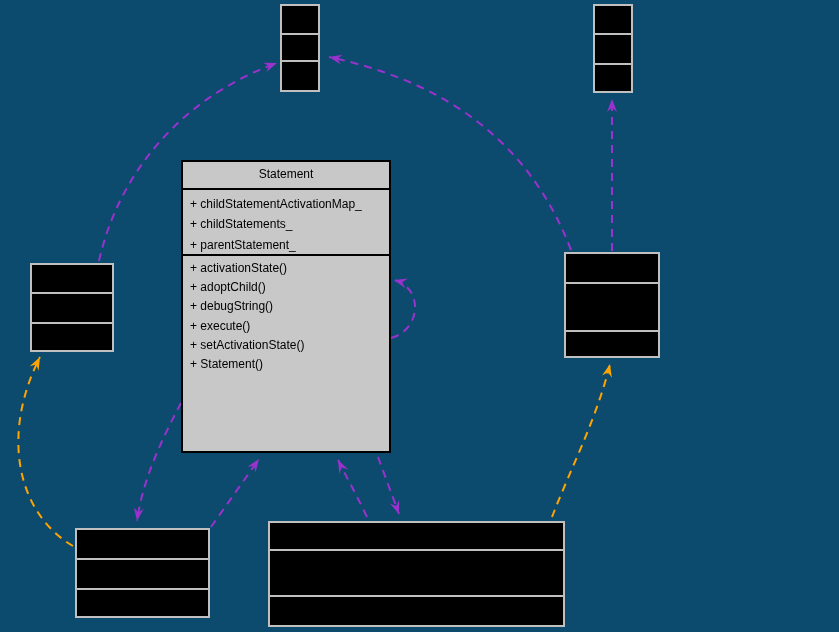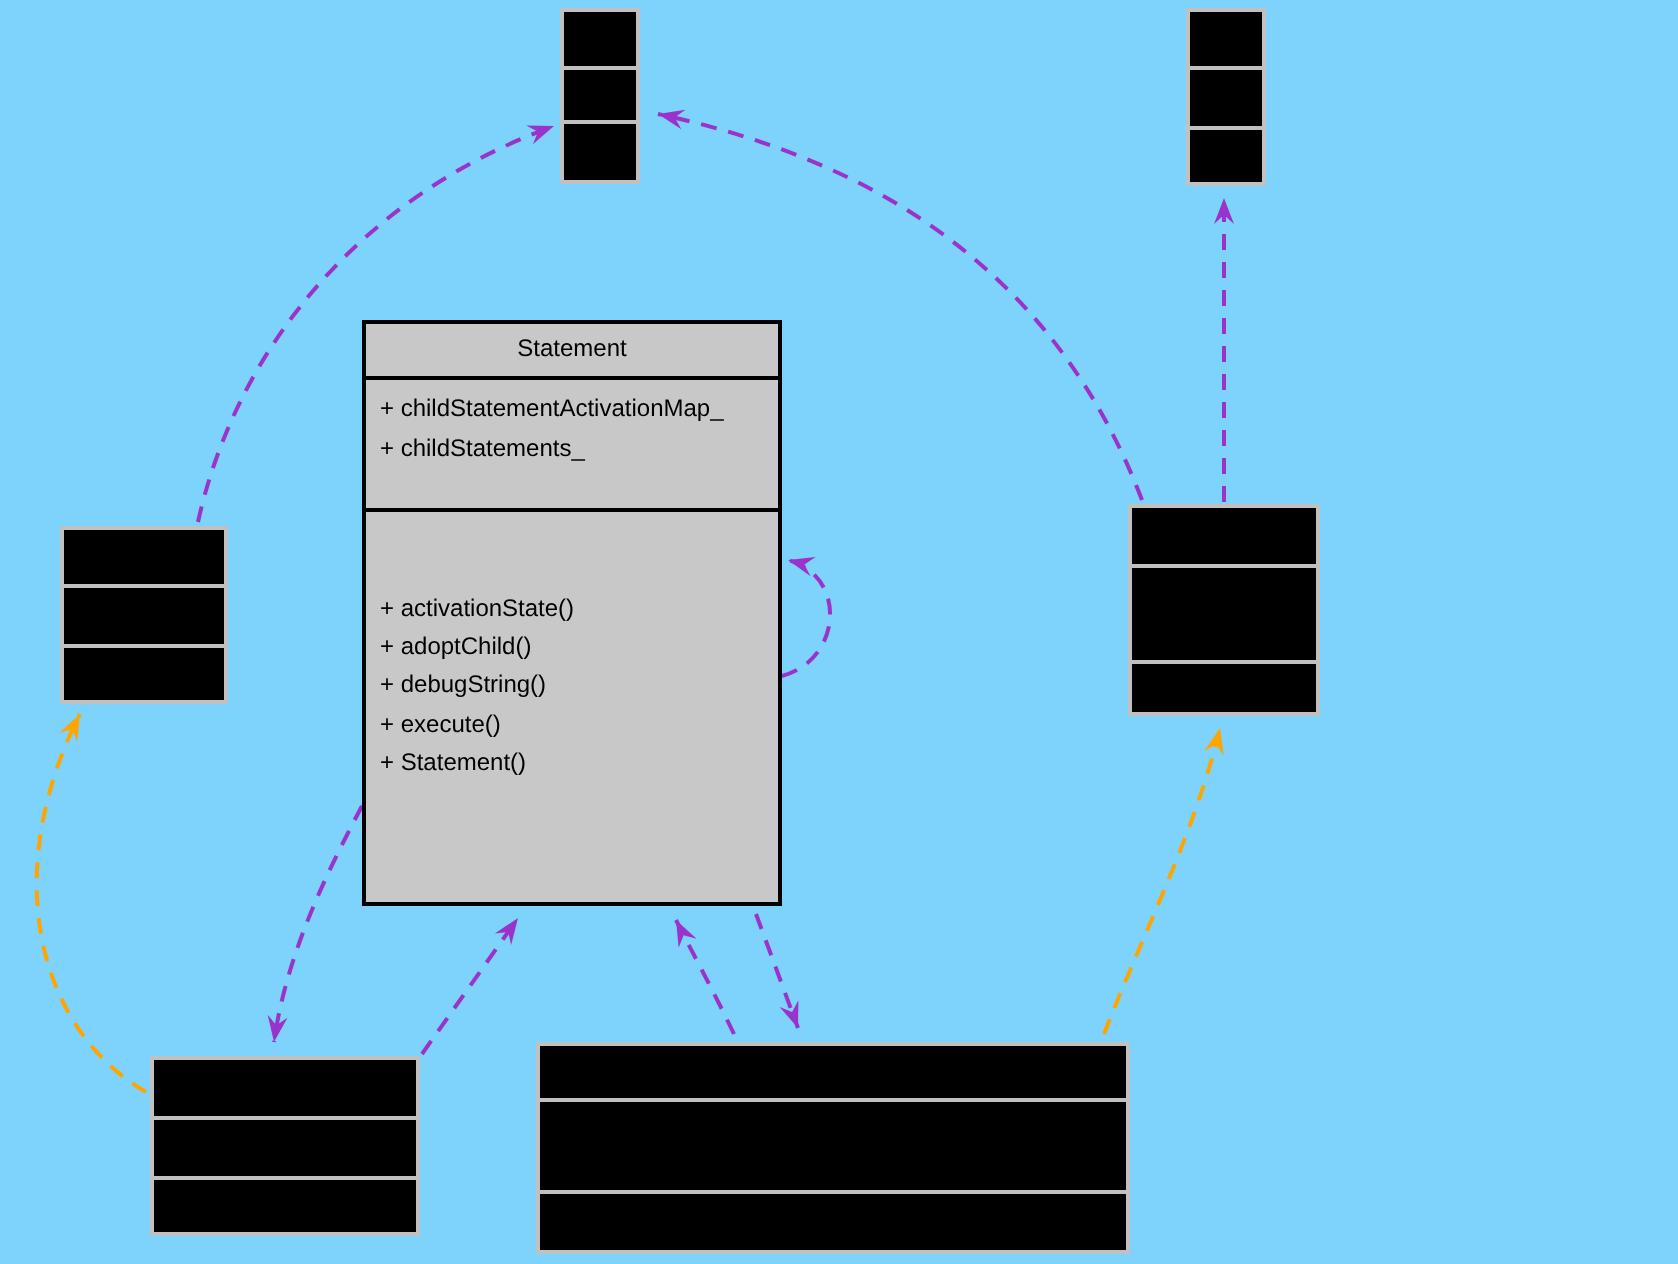--- a/index.html
+++ b/index.html
@@ -11,28 +11,28 @@
   .edge-layer{position:absolute;left:0;top:0;width:839px;height:632px;pointer-events:none;}
   .node{position:absolute;border:2px solid #c0c0c0;background:#000;}
   .node .divider{position:absolute;left:0;right:0;height:2px;background:#c0c0c0;}
   .class-box{
     position:absolute;left:181px;top:160px;width:210px;height:293px;
     background:#c8c8c8;border:2px solid #000;color:#000;font-size:12px;
   }
   .cls-title{height:28px;line-height:25px;text-align:center;border-bottom:2px solid #000;}
   .cls-attrs{height:66px;border-bottom:2px solid #000;padding:4px 4px 0 7px;}
   .cls-attrs .member{line-height:20.4px;}
-  .cls-methods{height:193px;padding:3px 4px 0 7px;margin-top:36px;}
+  .cls-methods{height:193px;padding:3px 4px 0 7px;}
   .cls-methods .member{line-height:19.2px;}
   .member{white-space:nowrap;overflow:hidden;}
 </style>
 </head>
 <body>
 
-<div class="canvas" style="background: #7dd3fc;">
+<div class="canvas" style="background: #0c4a6e;">
 
   <svg class="edge-layer" width="839" height="632" viewBox="0 0 839 632" xmlns="http://www.w3.org/2000/svg">
     <defs>
       <marker id="arrow-usage" markerUnits="userSpaceOnUse" markerWidth="15" markerHeight="12" refX="14" refY="6" orient="auto">
         <path d="M1,1 L14,6 L1,11 L5.5,6 Z" fill="#9a32cd"></path>
       </marker>
       <marker id="arrow-template" markerUnits="userSpaceOnUse" markerWidth="15" markerHeight="12" refX="14" refY="6" orient="auto">
         <path d="M1,1 L14,6 L1,11 L5.5,6 Z" fill="#ffa500"></path>
       </marker>
     </defs>
@@ -75,23 +75,25 @@
         <div class="divider" style="top: 26px; background: rgb(192, 192, 192);"></div>
         <div class="divider" style="top: 72px; background: rgb(192, 192, 192);"></div>
       </div>
     </div>
 
   <div class="class-box" style="background: rgb(200, 200, 200); border-color: rgb(0, 0, 0); color: rgb(0, 0, 0);">
     <div class="cls-title">Statement</div>
     <div class="cls-attrs" id="attrs-box">
         <div class="member">+ childStatementActivationMap_</div>
         <div class="member">+ childStatements_</div>
+        <div class="member">+ parentStatement_</div>
       </div>
     <div class="cls-methods" id="methods-box">
         <div class="member">+ activationState()</div>
         <div class="member">+ adoptChild()</div>
         <div class="member">+ debugString()</div>
         <div class="member">+ execute()</div>
+        <div class="member">+ setActivationState()</div>
         <div class="member">+ Statement()</div>
       </div>
   </div>
 
 </div>
 
 </body></html>

